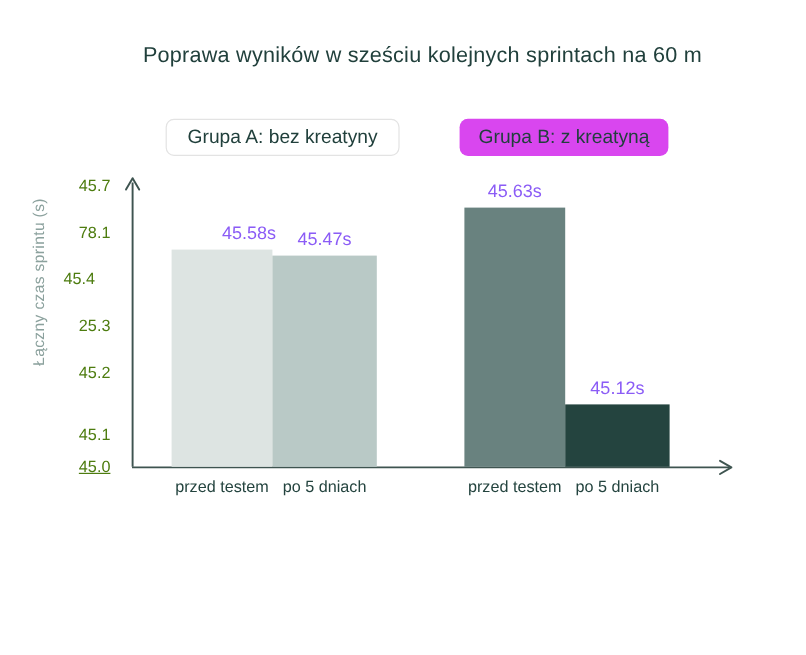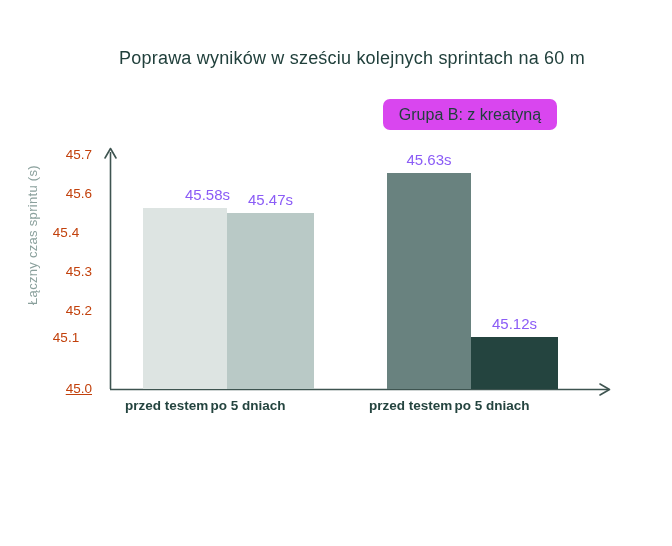--- a/index.html
+++ b/index.html
@@ -1,73 +1,76 @@
 <!DOCTYPE html>
 <html><head>
 <meta charset="utf-8">
 <style>
   html,body{margin:0;padding:0;background:#ffffff;}
   .canvas{
     position:relative;width:672px;height:546px;background:#ffffff;overflow:hidden;
     font-family:"Liberation Sans",sans-serif;color:#24443f;
   }
   .title{
-    position:absolute;left:32px;top:48px;width:640px;text-align:center;
+    position:absolute;left:32px;top:36px;width:640px;text-align:center;
     font-size:18px;font-weight:500;letter-spacing:.2px;color:#21403c;
   }
   .legend{
     position:absolute;top:99px;height:31px;display:flex;align-items:center;justify-content:center;
     font-size:16px;font-weight:500;border-radius:7px;color:#21403c;box-sizing:border-box;white-space:nowrap;
   }
   .legend-a{left:138px;width:195px;background:#ffffff;border:1px solid #e3e3e3;}
   .legend-b{left:383px;width:174px;background:#d946ef;}
   .y-title{
     position:absolute;left:-57px;top:227px;width:180px;height:16px;text-align:center;
     transform:rotate(-90deg);font-size:13px;color:#8ba19d;letter-spacing:.3px;white-space:nowrap;
   }
   .y-tick{
     position:absolute;left:40px;width:52px;height:18px;line-height:18px;text-align:right;
-    font-size:13.5px;font-weight:500;color:#c2410c;
+    font-size:13.5px;font-weight:500;color:#4d7c0f;
   }
   .axes{position:absolute;left:0;top:0;pointer-events:none;}
   .bar{position:absolute;}
   .value-label{
     position:absolute;width:90px;height:18px;line-height:18px;text-align:center;
     font-size:15px;font-weight:500;color:#8b5cf6;white-space:nowrap;
   }
   .x-tick{
-    position:absolute;width:120px;height:17px;line-height:17px;text-align:left;
-    font-size:13.5px;color:#24443f;white-space:nowrap;font-weight:bold;
+    position:absolute;width:120px;height:17px;line-height:17px;text-align:center;
+    font-size:13.5px;color:#24443f;white-space:nowrap;
   }
   .sources{
     position:absolute;left:65px;top:447px;font-size:13.5px;line-height:20.5px;
     color:#8ba19d;letter-spacing:.1px;
   }
   .src-line{white-space:pre;}
 </style>
 </head>
 <body>
 
 <div class="canvas">
 
   <div class="title">Poprawa wyników w sześciu kolejnych sprintach na 60 m</div>
 
+  <div class="legend legend-a">
+    <span>Grupa A: bez kreatyny</span>
+  </div>
   <div class="legend legend-b">
     <span>Grupa B: z kreatyną</span>
   </div>
 
   <div class="y-title">Łączny czas sprintu (s)</div>
 
   <div>
       <div class="y-tick" style="top: 146px;">45.7</div>
-      <div class="y-tick" style="top: 185px;">45.6</div>
+      <div class="y-tick" style="top: 185px;">78.1</div>
       <div class="y-tick" style="top: 224px; text-align: center;">45.4</div>
-      <div class="y-tick" style="top: 263px;">45.3</div>
+      <div class="y-tick" style="top: 263px;">25.3</div>
       <div class="y-tick" style="top: 302px;">45.2</div>
-      <div class="y-tick" style="top: 329px; text-align: center;">45.1</div>
+      <div class="y-tick" style="top: 354px;">45.1</div>
       <div class="y-tick" style="top: 380px; text-decoration: underline;">45.0</div>
     </div>
 
   <svg class="axes" width="672" height="546" viewBox="0 0 672 546">
     <path d="M110.5 389 L110.5 152" stroke="#3e5450" stroke-width="1.6" fill="none"></path>
     <path d="M105 158 L110.5 148.5 L116 158" stroke="#3e5450" stroke-width="1.6" fill="none" stroke-linecap="round" stroke-linejoin="round"></path>
     <path d="M110 389.5 L608 389.5" stroke="#3e5450" stroke-width="1.6" fill="none"></path>
     <path d="M600 384 L609.5 389.5 L600 395" stroke="#3e5450" stroke-width="1.6" fill="none" stroke-linecap="round" stroke-linejoin="round"></path>
   </svg>
 

